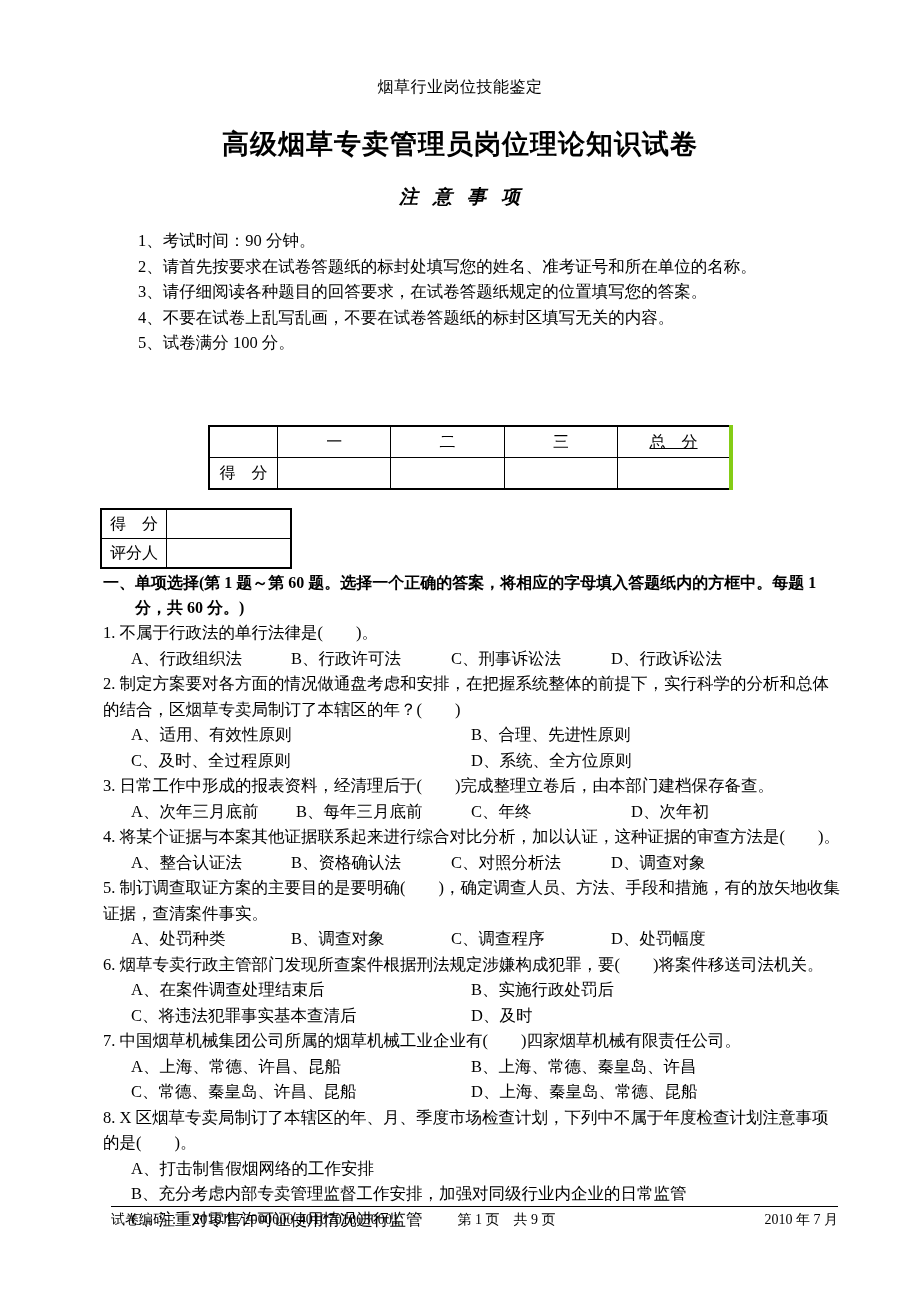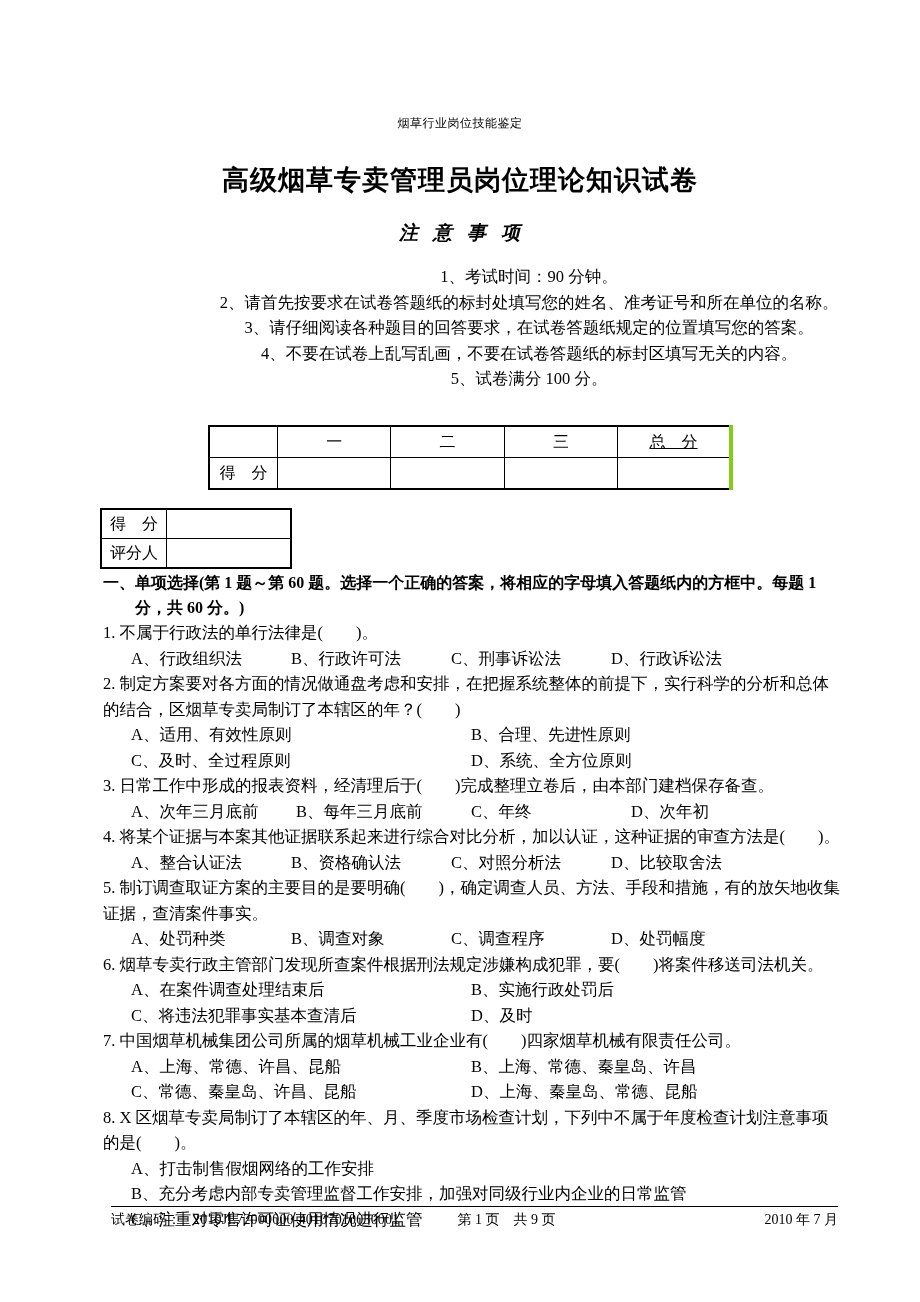--- a/index.html
+++ b/index.html
@@ -20,24 +20,24 @@
     background: #ffffff;
     overflow: hidden;
     box-sizing: border-box;
   }
 
   
   .doc-head {
     text-align: center;
   }
   .title-small {
-    font-size: 12px;
+    font-size: 16px;
     line-height: 30px;
     letter-spacing: 0.5px;
-    margin-top: 108px;
+    margin-top: 72px;
   }
   .title-main {
     font-size: 27px;
     font-weight: bold;
     line-height: 40px;
     letter-spacing: 1px;
     margin-top: 22px;
   }
   .title-notice {
     font-size: 19px;
@@ -50,21 +50,20 @@
   .title-notice .sp {
     display: inline-block;
     width: 14px;
   }
 
   
   .notice-list {
     margin: 16px 0 0 0;
     padding: 0 0 0 138px;
     list-style: none;
-    text-align: center;
   }
   .notice-list li {
     font-size: 16.5px;
     line-height: 25.5px;
     white-space: nowrap;
   }
 
   
   .score-table {
     position: absolute;
@@ -268,21 +267,21 @@
     </div>
 
     <div class="q">
       <span>4.</span>
       <span>将某个证据与本案其他证据联系起来进行综合对比分析，加以认证，这种证据的审查方法是(　　)。</span>
     </div>
     <div class="opts cols4">
       <span class="op">A、整合认证法</span>
       <span class="op">B、资格确认法</span>
       <span class="op">C、对照分析法</span>
-      <span class="op">D、比较取舍法</span>
+      <span class="op">D、调查对象</span>
     </div>
 
     <div class="q">
       <span>5.</span>
       <span>制订调查取证方案的主要目的是要明确(　　)，确定调查人员、方法、手段和措施，有的放矢地收集</span>
       <span class="wrap2">证据，查清案件事实。</span>
     </div>
     <div class="opts cols4">
       <span class="op">A、处罚种类</span>
       <span class="op">B、调查对象</span>

